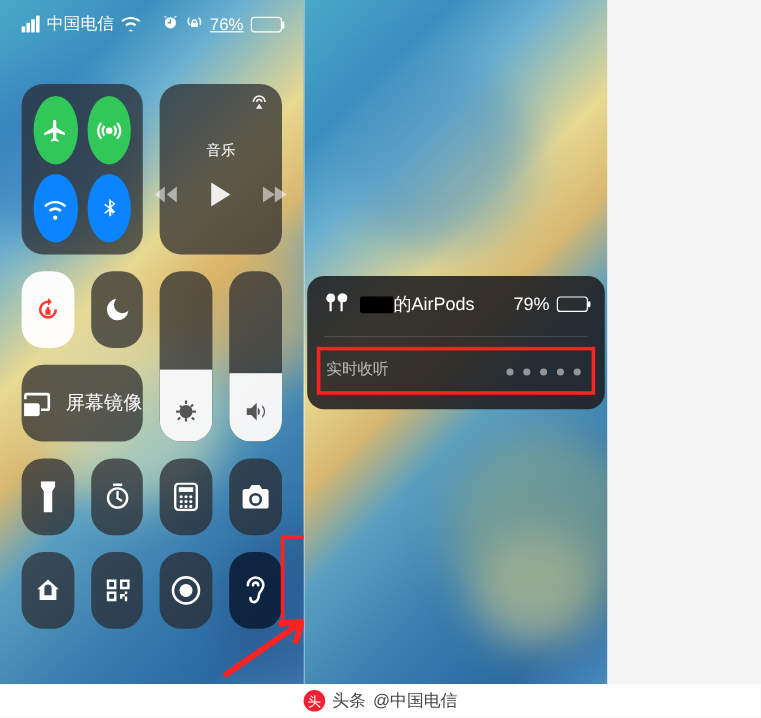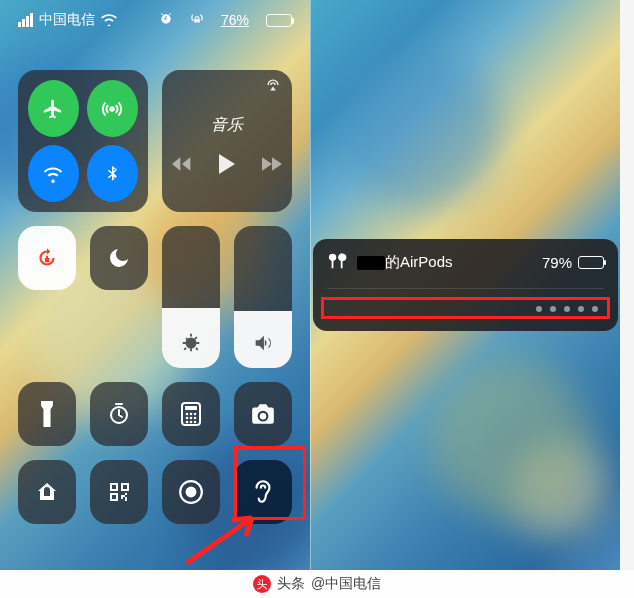--- a/index.html
+++ b/index.html
@@ -7,21 +7,21 @@
     width: 634px;
     height: 598px;
     font-family: -apple-system, "Helvetica Neue", Arial, sans-serif;
     position: relative;
     background: #f5f5f5;
     overflow: hidden;
   }
   .stage {
     position: absolute;
     left: 0; top: 0;
-    width: 620px; height: 570px;
+    width: 506px; height: 570px;
     display: flex;
   }
   .phone {
     position: relative;
     overflow: hidden;
     background: linear-gradient(135deg,
       #4aa8c8 0%, #3a8fbf 15%, #6ab0d0 25%,
       #e8d890 40%, #d8b870 50%, #5a9fc0 60%,
       #3a7fb0 75%, #2a6aa0 90%, #4a8abf 100%);
   }
@@ -47,21 +47,21 @@
   .status-bar {
     position: relative;
     display: flex;
     align-items: center;
     height: 40px;
     padding: 0 18px;
     color: #fff;
     font-size: 14px;
   }
   .status-left { display: flex; align-items: center; gap: 6px; }
-  .status-right { margin-left: auto; display: flex; align-items: center; gap: 17px; text-decoration: underline; }
+  .status-right { margin-left: auto; display: flex; align-items: center; gap: 6px; text-decoration: underline; }
   .cell-bars { display:flex; align-items:flex-end; gap:1px; }
   .cell-bars span { width:3px; background:#fff; }
   .cell-bars span:nth-child(1){height:5px;} .cell-bars span:nth-child(2){height:8px;}
   .cell-bars span:nth-child(3){height:11px;} .cell-bars span:nth-child(4){height:14px;}
   .wifi-ic svg { display:block; }
   .battery-shell {
     width:26px; height:13px; border:1px solid #fff; border-radius:3px; position:relative;
   }
   .battery-shell::after { content:""; position:absolute; right:-3px; top:3px; width:2px; height:6px; background:#fff; border-radius:1px;}
   .battery-fill { background:#fff; height:100%; border-radius:1px; }
@@ -103,21 +103,21 @@
     display:flex; align-items:center; justify-content:center;
   }
   .bg-green { background:#32c759; }
   .bg-blue  { background:#0a84ff; }
 
   
   .music { flex-direction: column; color:#fff; }
   .airplay-corner {
     position:absolute; top:8px; right:10px; opacity:0.9;
   }
-  .music-title { font-size:16px; margin-top:6px;font-style:italic; }
+  .music-title { font-size:12px; margin-top:6px; }
   .music-ctrls { display:flex; gap:26px; margin-top:18px; align-items:center; opacity:0.9;}
   .music-ctrls svg { display:block; }
 
   
   .vslider {
     flex-direction: column;
     justify-content: flex-end;
     overflow: hidden;
     padding: 0;
   }
@@ -311,20 +311,26 @@
       </div>
 
       <div class="tile tile-dark tile-1x2 vslider" style="grid-column:4; grid-row:3 / span 2;">
         <div class="vslider-fill" style="height:40%">
           <svg width="22" height="22" viewBox="0 0 24 24">
               <path fill="#555" d="M4 9v6h4l5 5V4L8 9zm12 3a4 4 0 00-2-3.5v7A4 4 0 0016 12zm2-6v2a6 6 0 010 8v2a8 8 0 000-12z"></path>
             </svg>
         </div>
       </div>
 
+      <div class="tile tile-dark tile-2x1 screen-mirror" style="grid-column:1 / span 2; grid-row:4;">
+        <svg width="26" height="22" viewBox="0 0 24 20">
+            <path fill="#fff" d="M3 2h16a2 2 0 012 2v10a2 2 0 01-2 2h-5v-2h5V4H3v3H1V4a2 2 0 012-2zm-2 8h10a2 2 0 012 2v6a2 2 0 01-2 2H1a0 0 0 010 0z"></path>
+          </svg>
+        <span>屏幕镜像</span>
+      </div>
 
       <div class="tile tile-dark" style="grid-column:1; grid-row:5;">
         <svg width="18" height="26" viewBox="0 0 14 22">
             <path fill="#fff" d="M2 0h10v4l-2 3v15H4V7L2 4zm4 10h2v3H6z"></path>
           </svg>
       </div>
       <div class="tile tile-dark" style="grid-column:2; grid-row:5;">
         <svg width="24" height="24" viewBox="0 0 24 24">
             <circle cx="12" cy="13" r="8" fill="none" stroke="#fff" stroke-width="2"></circle>
             <path stroke="#fff" stroke-width="2" stroke-linecap="round" d="M12 8v5l3 2M9 2h6"></path>
@@ -399,20 +405,21 @@
               </svg>
           </span>
           <span class="censor"></span>
           <span class="name">的AirPods</span>
           <span class="batt">
             <span>79%</span>
             <span class="mini-batt"><span class="mini-batt-fill" style="width:79%"></span></span>
           </span>
         </div>
         <div class="popup-body">
+          <div class="popup-label">实时收听</div>
           <div class="page-dots">
             <span></span>
               <span></span>
               <span></span>
               <span></span>
               <span></span>
           </div>
           <div class="redbox" style="left:-6px; top:-4px; right:-6px; bottom:-2px;"></div>
         </div>
       </div>

